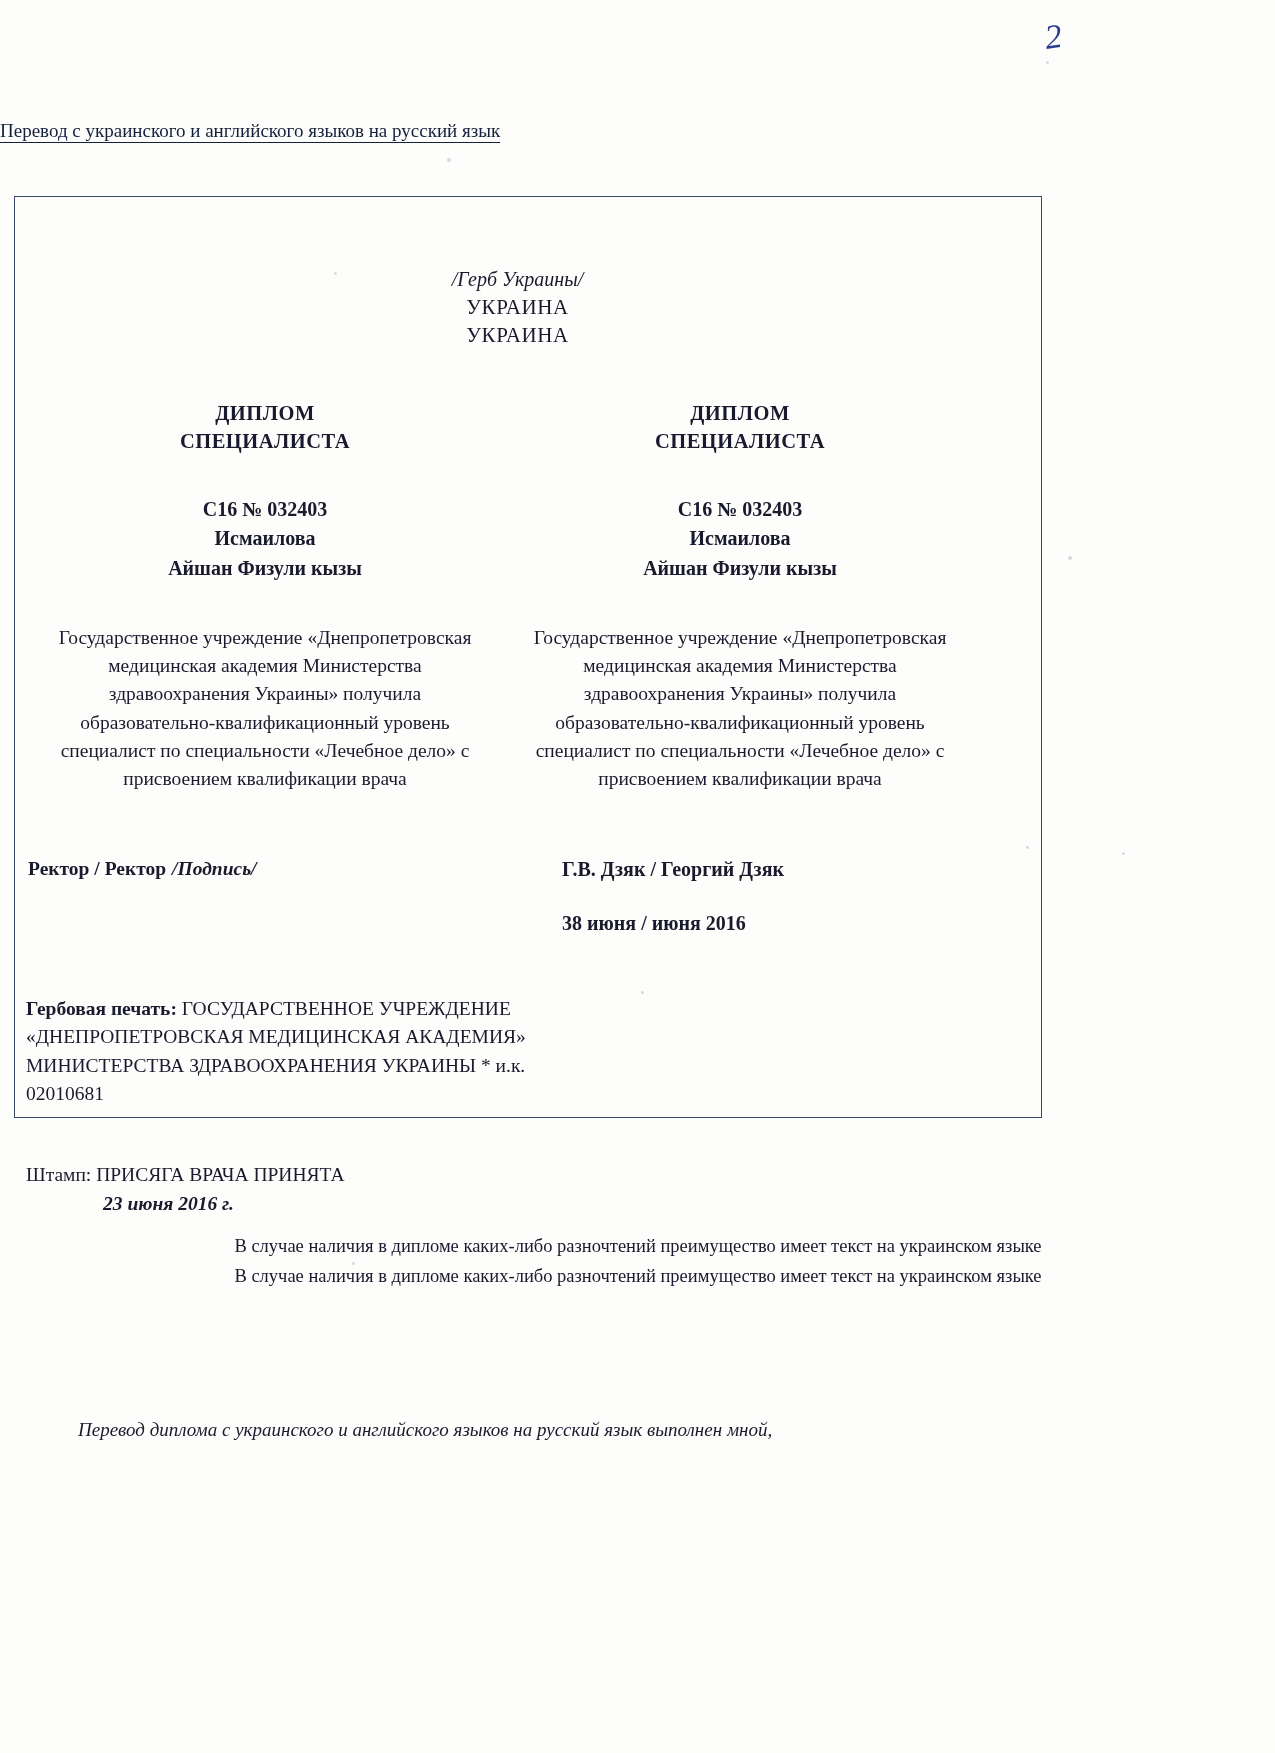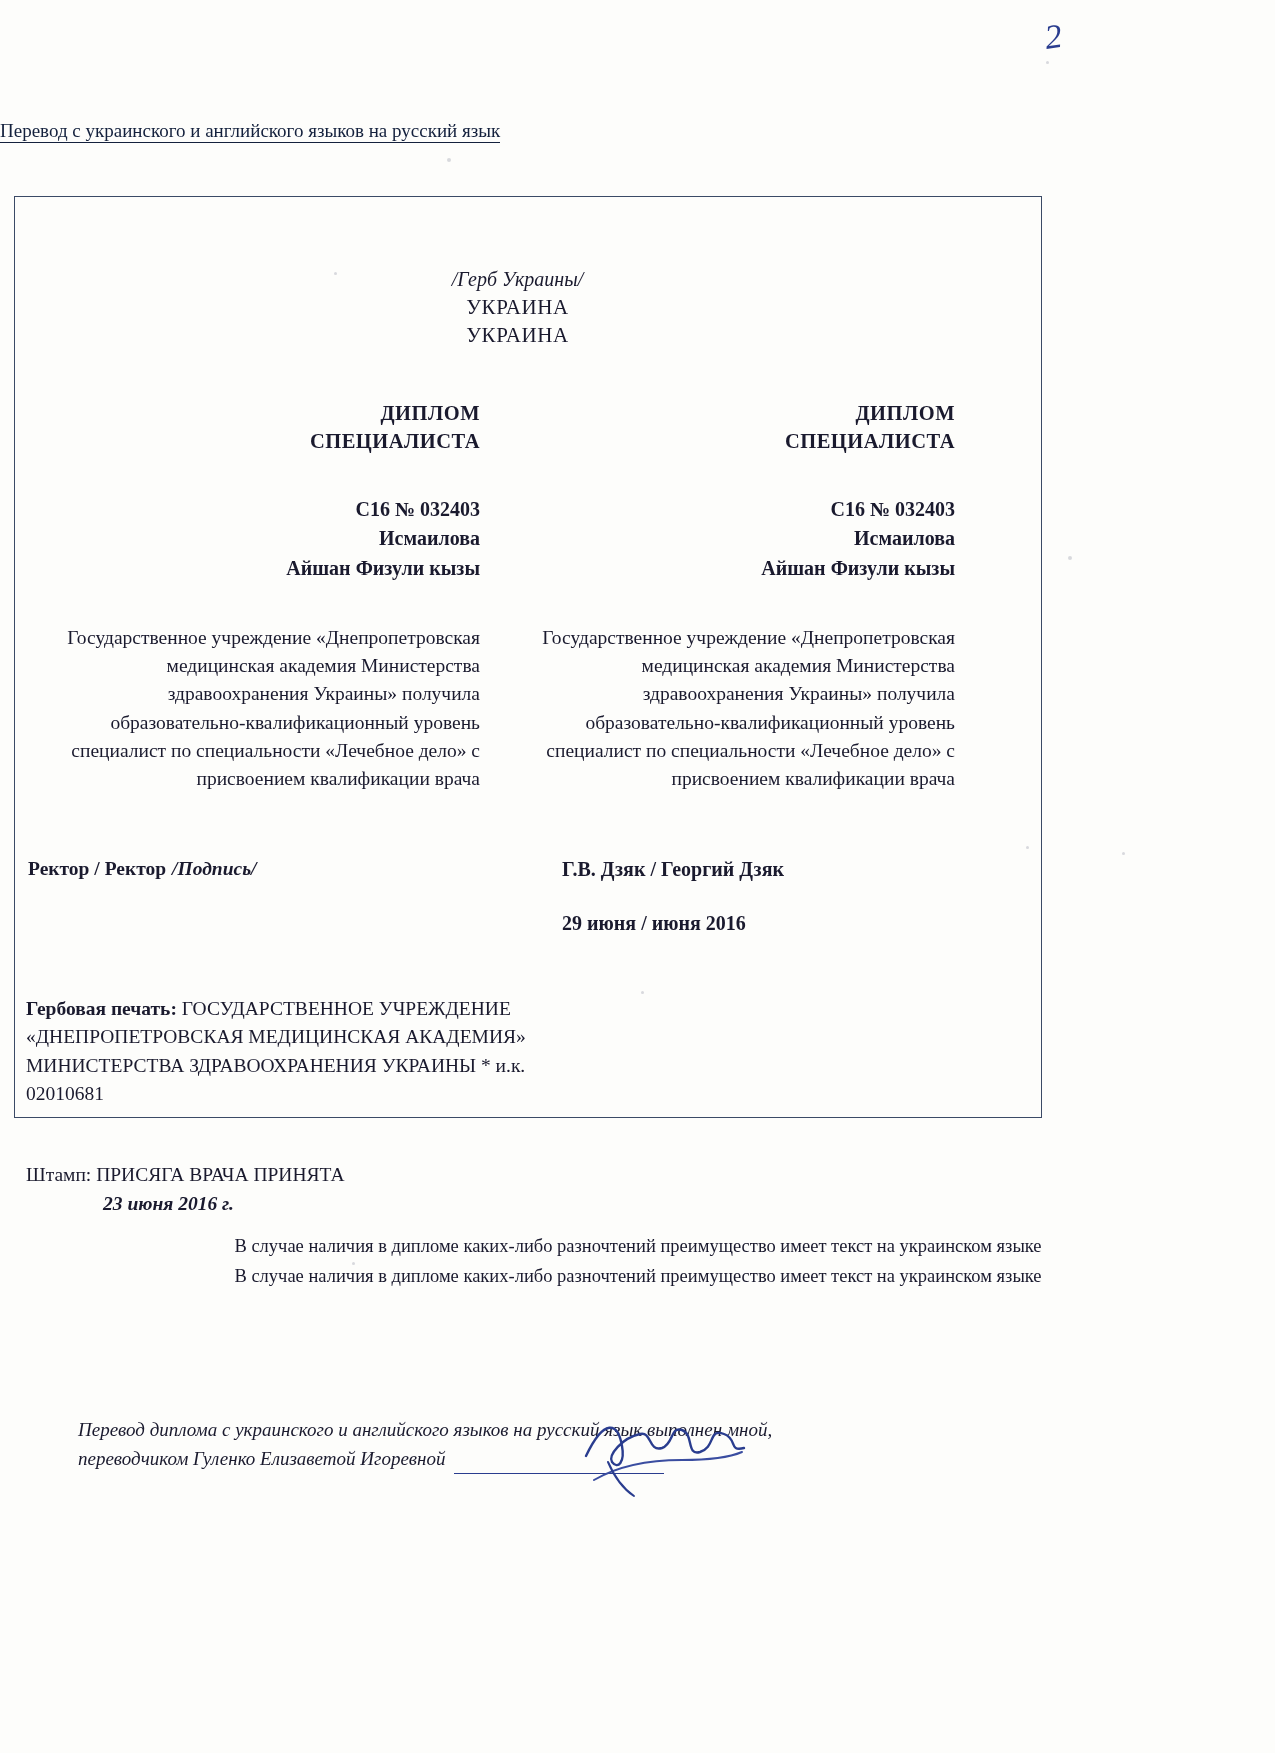--- a/index.html
+++ b/index.html
@@ -77,21 +77,21 @@
     margin-top: 48px;
   }
   .emblem-block .country {
     font-size: 21px;
     letter-spacing: .6px;
   }
 
   .col {
     position: absolute;
     width: 430px;
-    text-align: right;
+    text-align: center;
     font-size: 19.5px;
     line-height: 1.42;
   }
   .col-left { left: 50px; top: 400px; }
   .col-right { left: 525px; top: 400px; }
 
   .title {
     font-weight: bold;
     font-size: 20.5px;
     letter-spacing: .5px;
@@ -246,43 +246,35 @@
     <div class="name">Исмаилова</div>
     <div class="name" style="margin-top:2px;">Айшан Физули кызы</div>
     <div class="body-text">Государственное учреждение «Днепропетровская медицинская академия Министерства здравоохранения Украины» получила образовательно-квалификационный уровень специалист по специальности «Лечебное дело» с присвоением квалификации врача</div>
   </div>
 
   <div class="rector-left">
     <span>Ректор / Ректор</span><span class="sig">/Подпись/</span>
   </div>
 
   <div class="rector-right">Г.В. Дзяк / Георгий Дзяк</div>
-  <div class="date-right">29 июня / июня 2016</div>
+  <div class="date-right">38 июня / июня 2016</div>
 
   <div class="seal-block">
     <b>Гербовая печать:</b>
     <span>ГОСУДАРСТВЕННОЕ УЧРЕЖДЕНИЕ «ДНЕПРОПЕТРОВСКАЯ МЕДИЦИНСКАЯ АКАДЕМИЯ» МИНИСТЕРСТВА ЗДРАВООХРАНЕНИЯ УКРАИНЫ * и.к. 02010681</span>
   </div>
 
   <div class="stamp-block">
     <span>Штамп:</span>
     <span>ПРИСЯГА ВРАЧА ПРИНЯТА</span>
     <span class="stamp-date">23 июня 2016 г.</span>
   </div>
 
   <div class="footnotes">
     <div>В случае наличия в дипломе каких-либо разночтений преимущество имеет текст на украинском языке</div>
     <div>В случае наличия в дипломе каких-либо разночтений преимущество имеет текст на украинском языке</div>
   </div>
 
   <div class="translator">
     <div>Перевод диплома с украинского и английского языков на русский язык выполнен мной,</div>
-    <div class="line2">
-      <span>переводчиком Гуленко Елизаветой Игоревной</span><span class="sig-rule"></span>
-      <svg class="handsig" viewBox="0 0 200 100">
-        <path d="M8 48 C 26 10, 40 14, 44 38 C 47 54, 40 62, 34 54 C 30 47, 44 30, 62 26 C 74 23, 70 44, 84 40 C 96 36, 92 18, 104 22 C 116 26, 108 48, 122 44 C 138 39, 130 20, 146 26 C 160 31, 150 44, 166 40" fill="none" stroke="#2a3d8f" stroke-width="2.4" stroke-linecap="round"></path>
-        <path d="M16 72 C 40 58, 70 52, 104 52 C 130 52, 150 50, 164 44" fill="none" stroke="#3a4da0" stroke-width="2" stroke-linecap="round"></path>
-        <path d="M30 54 C 36 68, 44 80, 56 88" fill="none" stroke="#2a3d8f" stroke-width="2" stroke-linecap="round"></path>
-      </svg>
-    </div>
   </div>
 
 </div>
 
 </body></html>

